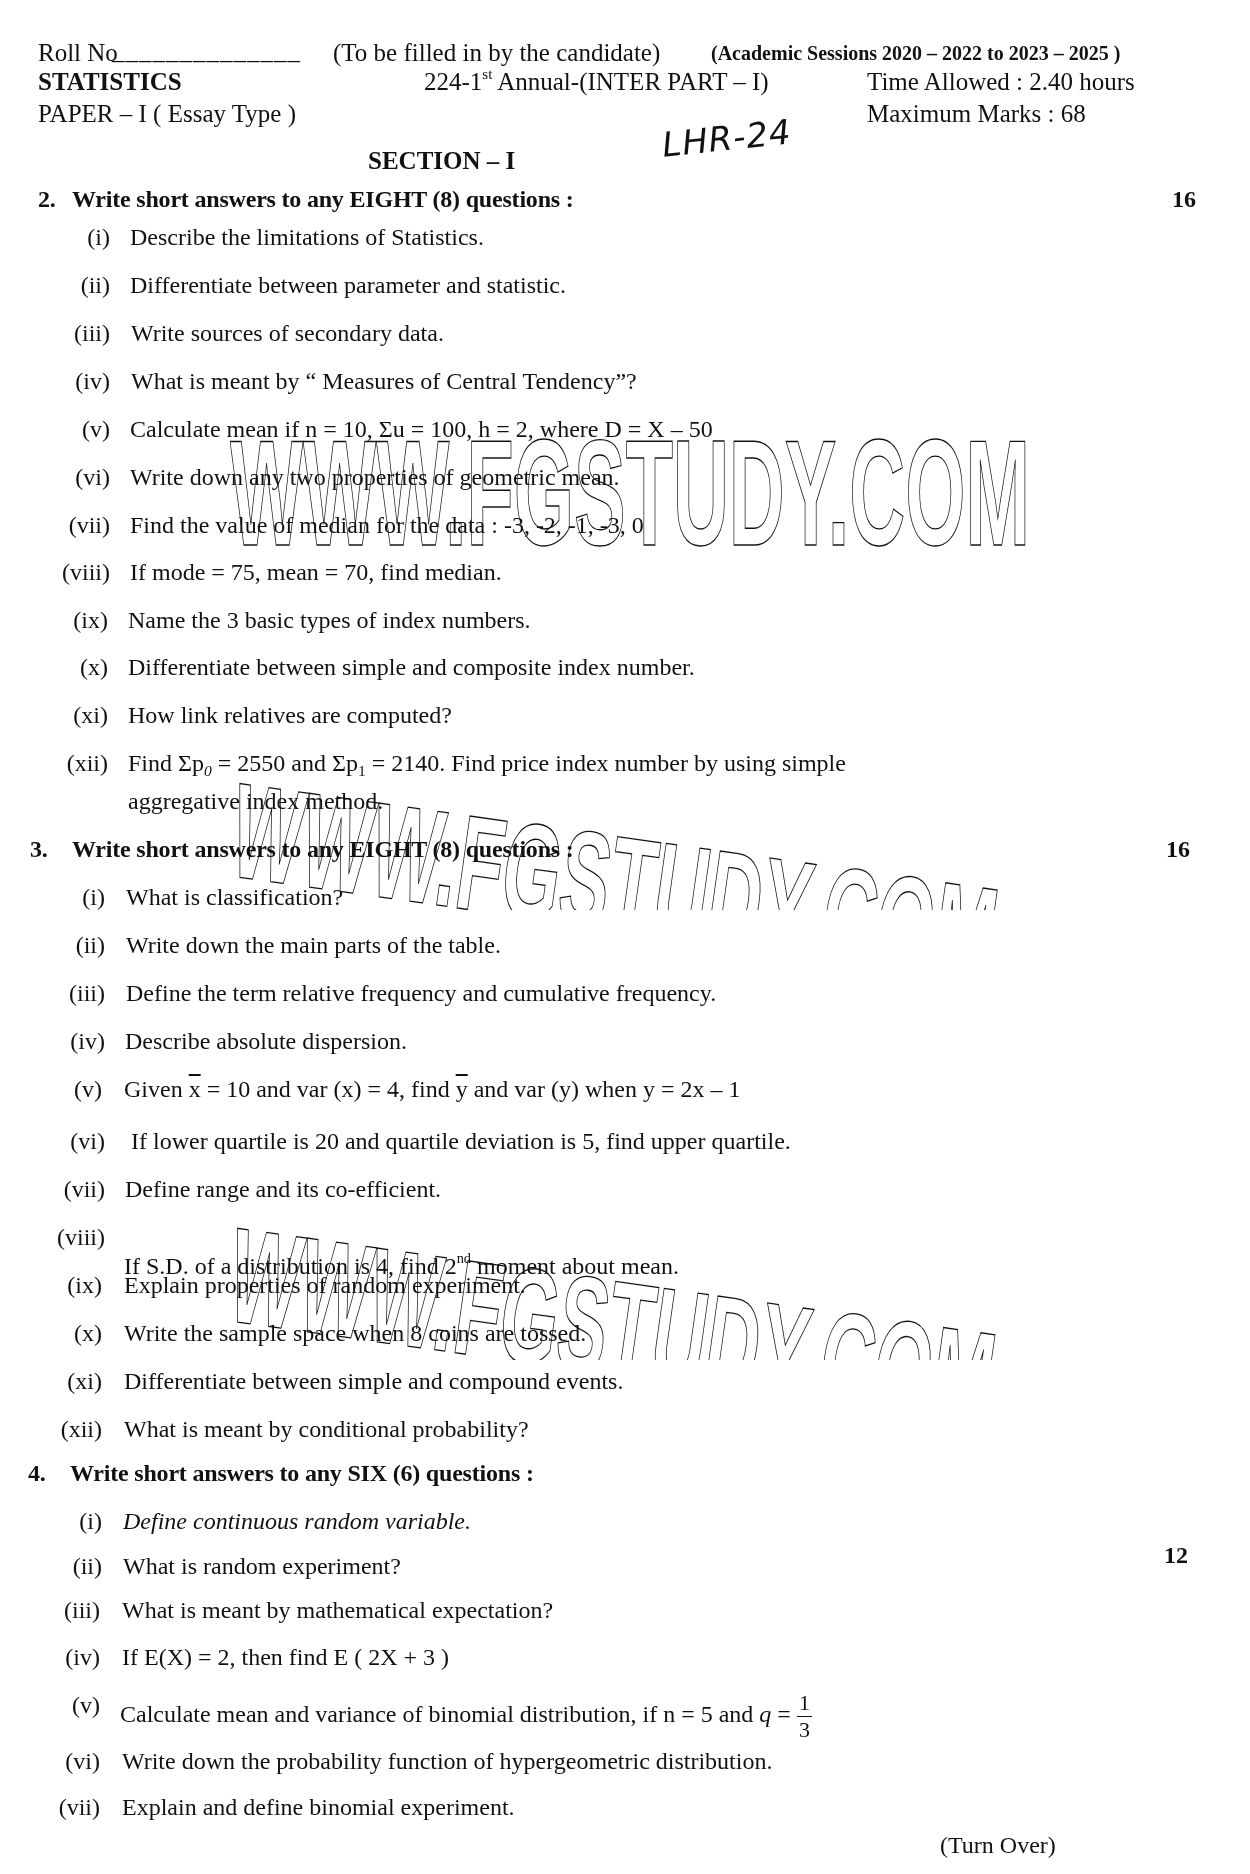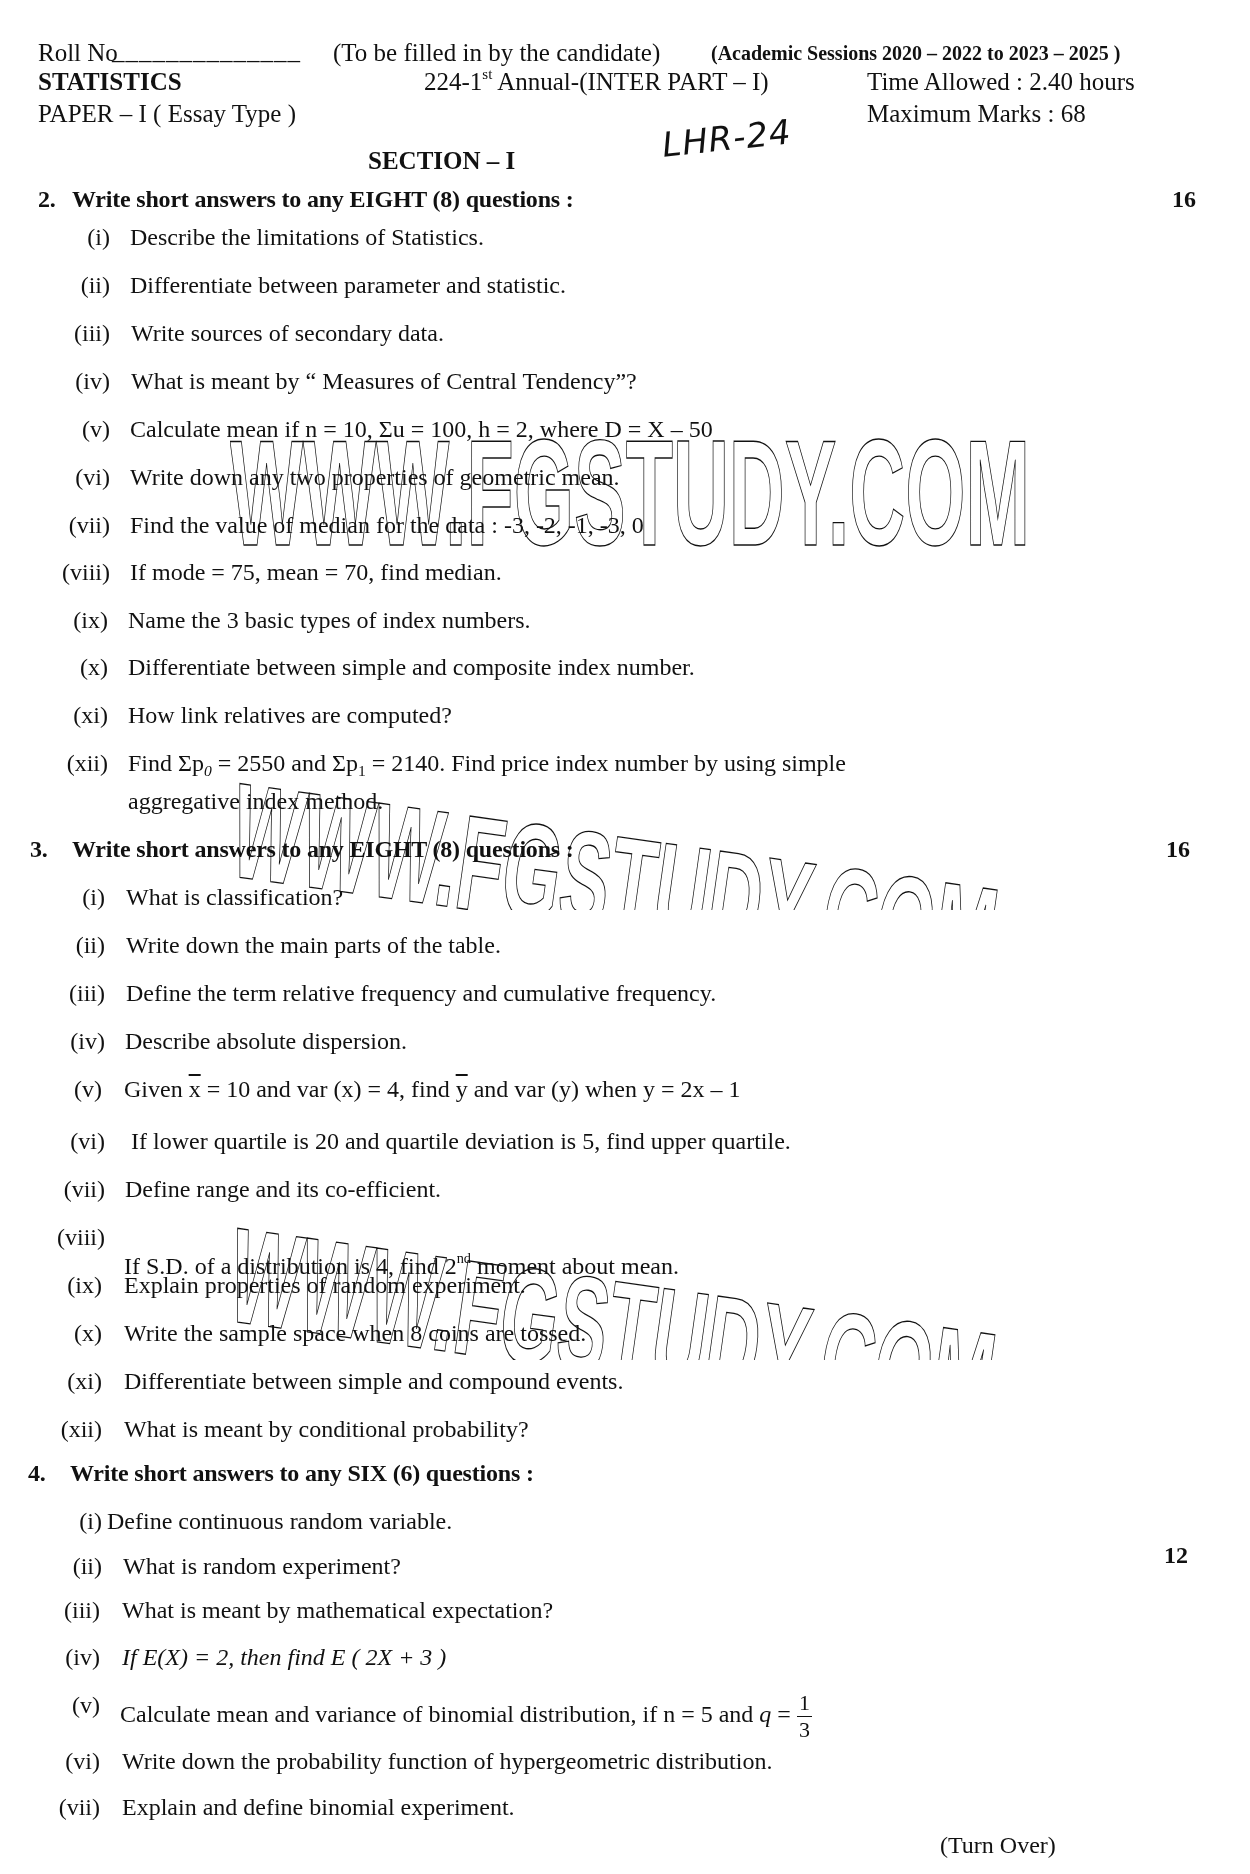--- a/index.html
+++ b/index.html
@@ -180,33 +180,33 @@
   </div>
 </div>
 
 <div>
   <div class="abs qhead" style="left:28px; top:1460px;">4.</div>
   <div class="abs qhead" style="left:70px; top:1460px;">Write short answers to any SIX (6) questions :</div>
   <div class="abs marks" style="left:1164px; top:1542px;">12</div>
 
   <div class="abs item" style="left:0; top:1506px; width:1250px;">
     <span class="num" style="right:1148px;">(i)</span>
-    <span class="txt" style="left:107px;">Define continuous random variable.</span>
+    <span class="txt" style="left:123px;font-style:italic;">Define continuous random variable.</span>
   </div>
   <div class="abs item" style="left:0; top:1551px; width:1250px;">
     <span class="num" style="right:1148px;">(ii)</span>
     <span class="txt" style="left:123px;">What is random experiment?</span>
   </div>
   <div class="abs item" style="left:0; top:1595px; width:1250px;">
     <span class="num" style="right:1150px;">(iii)</span>
     <span class="txt" style="left:122px;">What is meant by mathematical expectation?</span>
   </div>
   <div class="abs item" style="left:0; top:1642px; width:1250px;">
     <span class="num" style="right:1150px;">(iv)</span>
-    <span class="txt" style="left:122px;font-style:italic;">If  E(X) = 2, then find E ( 2X + 3 )</span>
+    <span class="txt" style="left:122px;">If  E(X) = 2, then find E ( 2X + 3 )</span>
   </div>
   <div class="abs item" style="left:0; top:1690px; width:1250px;">
     <span class="num" style="right:1150px;">(v)</span>
     <span class="txt" style="left:120px;">
       <span>Calculate mean and variance of binomial distribution, if n = 5 and  </span><span class="ital">q</span><span> = </span><span class="frac"><span class="top">1</span><span class="bot">3</span></span>
     </span>
   </div>
   <div class="abs item" style="left:0; top:1746px; width:1250px;">
     <span class="num" style="right:1150px;">(vi)</span>
     <span class="txt" style="left:122px;">Write down the probability function of hypergeometric distribution.</span>

